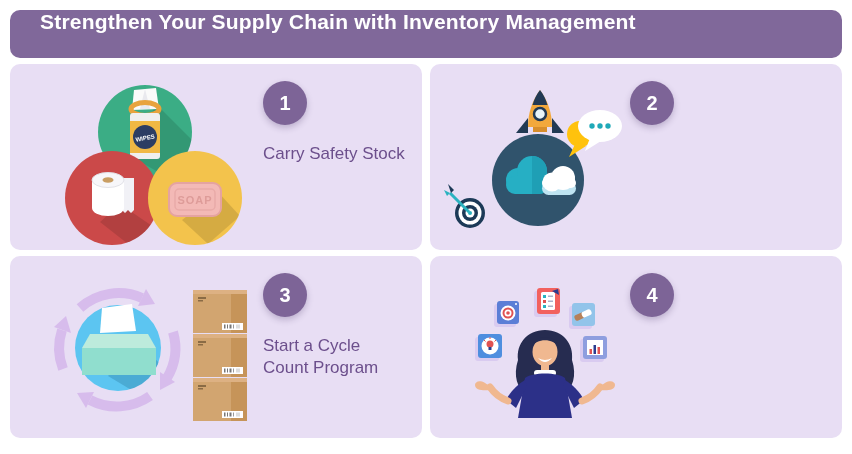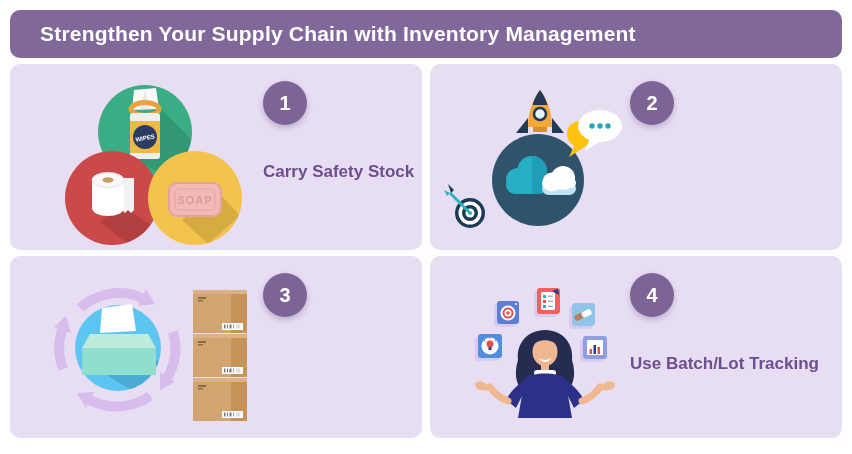--- a/index.html
+++ b/index.html
@@ -2,21 +2,21 @@
 <html><head>
 <meta charset="utf-8">
 <style>
   html,body { margin:0; padding:0; background:#ffffff; }
   body { width:852px; height:454px; font-family:"Liberation Sans",sans-serif; }
   .page { position:relative; width:852px; height:454px; background:#ffffff; overflow:hidden; }
 
   .header {
     position:absolute; left:10px; top:10px; width:832px; height:48px;
     background:#80689A; border-radius:10px;
-    display:flex; align-items:center; padding-left:30px; box-sizing:border-box;
+    display:flex; align-items:flex-start; padding-left:30px; box-sizing:border-box;
   }
   .header-title { color:#ffffff; font-size:21px; font-weight:bold; letter-spacing:0.2px; margin:0; }
 
   .card {
     position:absolute; width:412px; background:#E8DEF4; border-radius:10px; overflow:hidden;
   }
   .card1 { left:10px;  top:64px;  height:186px; }
   .card2 { left:430px; top:64px;  height:186px; }
   .card3 { left:10px;  top:256px; height:182px; }
   .card4 { left:430px; top:256px; height:182px; }
@@ -26,21 +26,21 @@
   .content { position:absolute; top:17px; }
   .col-a .content { left:253px; }
   .col-b .content { left:200px; }
 
   .badge {
     width:44px; height:44px; border-radius:50%; background:#7D6497;
     color:#ffffff; display:flex; align-items:center; justify-content:center;
     font-size:20px; font-weight:bold; box-shadow:0 3px 6px rgba(60,40,90,0.25);
   }
   .step-label {
-    margin-top:36px; color:#6C4F8C; font-weight:bold; font-size:17px; line-height:1.3;
+    margin-top:18px; color:#6C4F8C; font-weight:normal; font-size:17px; line-height:1.3;
   }
   .card1 .step-label { max-width:160px; }
   .card2 .step-label { max-width:215px; }
   .card3 .step-label { max-width:145px; }
   .card4 .step-label { max-width:230px; }
 </style>
 </head>
 <body>
 
 <div class="page">
@@ -226,20 +226,21 @@
             <rect x="36.5" y="34.5" width="2" height="4" fill="#777"></rect>
             <rect x="40" y="34.5" width="1" height="4" fill="#999"></rect>
             <rect x="43" y="34.5" width="4" height="4" fill="#DDD"></rect>
         </g>
       </g>
     </svg>
     <div class="content">
       <div class="badge">
         <span>3</span>
       </div>
+      <div class="step-label">Start a Cycle Count Program</div>
     </div>
   </section>
 
   <section class="card card4 col-b">
     <svg class="illus" width="250" height="182" viewBox="0 0 250 182">
 
       <g>
         <rect x="64" y="48" width="22" height="23" rx="3" fill="#D9CBF0"></rect>
         <rect x="67" y="45" width="22" height="23" rx="3" fill="#5B7ED6"></rect>
         <circle cx="78" cy="57" r="7.5" fill="#FFFFFF"></circle>
@@ -298,17 +299,16 @@
         <path d="M78,145 C70,142 64,137 60,131" stroke="#F0B890" stroke-width="7" fill="none" stroke-linecap="round"></path>
         <path d="M152,145 C160,142 166,137 170,131" stroke="#F0B890" stroke-width="7" fill="none" stroke-linecap="round"></path>
         <path d="M61,132 C52,122 45,125 45,129 C45,134 53,135 60,134 Z" fill="#F0B890"></path>
         <path d="M169,132 C178,122 185,125 185,129 C185,134 177,135 170,134 Z" fill="#F0B890"></path>
       </g>
     </svg>
     <div class="content">
       <div class="badge">
         <span>4</span>
       </div>
-      <div class="step-label">Use Batch/Lot Tracking</div>
     </div>
   </section>
 
 </div>
 
 </body></html>

